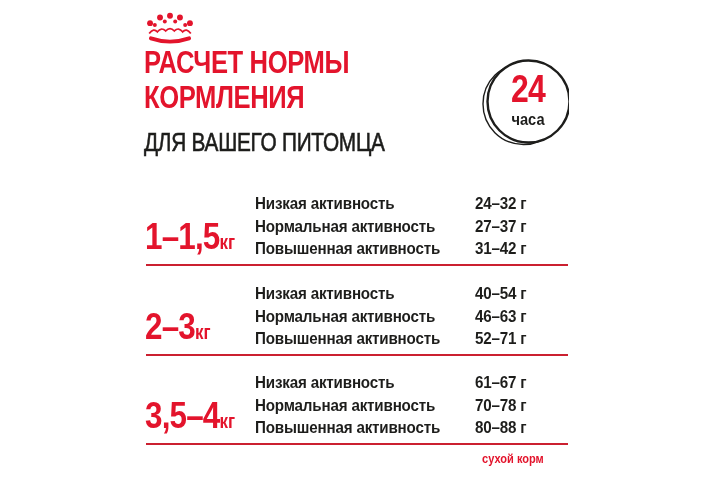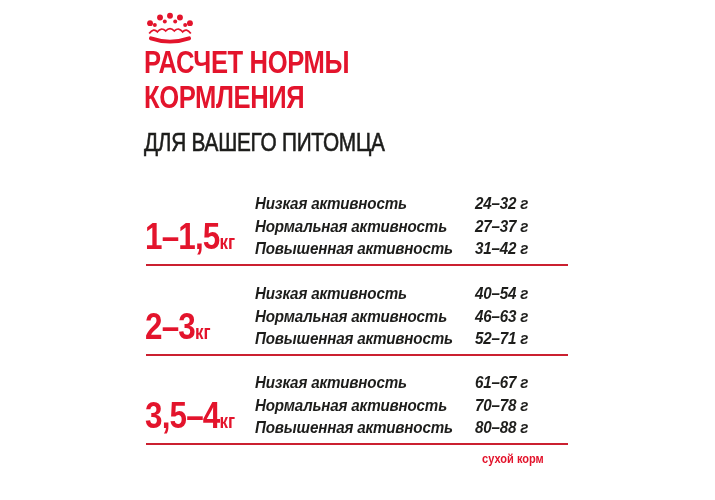--- a/index.html
+++ b/index.html
@@ -38,21 +38,21 @@
 
   
   .group { position:absolute; left:145px; width:423px; height:78px; }
   .g0 { top:188px; } .g1 { top:278px; } .g2 { top:367px; }
   .weight {
     position:absolute; left:0; top:31px;
     font-size:37px; line-height:36px; font-weight:700; color:#e3142c;
     letter-spacing:-1px; transform:scaleX(.85); transform-origin:0 0; white-space:nowrap;
   }
   .weight .kg { font-size:20px; letter-spacing:0; }
-  .rows { position:absolute; left:110px; top:4px; right:0;font-style:italic; }
+  .rows { position:absolute; left:110px; top:4px; right:0; }
   .row { position:relative; height:22.5px; }
   .row .label {
     position:absolute; left:0; top:2px;
     font-size:16.5px; font-weight:700; letter-spacing:-0.2px;
     transform:scaleX(.92); transform-origin:0 0; white-space:nowrap;
   }
   .row .value {
     position:absolute; left:220px; top:2px;
     font-size:16.5px; font-weight:700; letter-spacing:-0.2px;
     transform:scaleX(.92); transform-origin:0 0; white-space:nowrap;
@@ -87,20 +87,28 @@
       <path d="M8,33.5 Q30,41 52,33.5" stroke-width="4.5" stroke-linecap="round"></path>
     </g>
   </svg>
 
   <div class="title">
     <div>РАСЧЕТ НОРМЫ</div>
     <div>КОРМЛЕНИЯ</div>
   </div>
   <div class="subtitle">ДЛЯ ВАШЕГО ПИТОМЦА</div>
 
+  <div class="badge">
+    <svg width="92" height="92" viewBox="0 0 92 92" aria-hidden="true">
+      <circle cx="41.5" cy="48" r="40.5" fill="none" stroke="#1d1d1b" stroke-width="1.4"></circle>
+      <circle cx="46.5" cy="45.5" r="41" fill="#ffffff" stroke="#1d1d1b" stroke-width="2.4"></circle>
+    </svg>
+    <div class="num">24</div>
+    <div class="unit">часа</div>
+  </div>
 
   <div class="group g0">
     <div class="weight">
       <span>1–1,5</span><span class="kg">кг</span>
     </div>
     <div class="rows">
       <div class="row">
         <span class="label">Низкая активность</span>
         <span class="value">24–32 г</span>
       </div>

